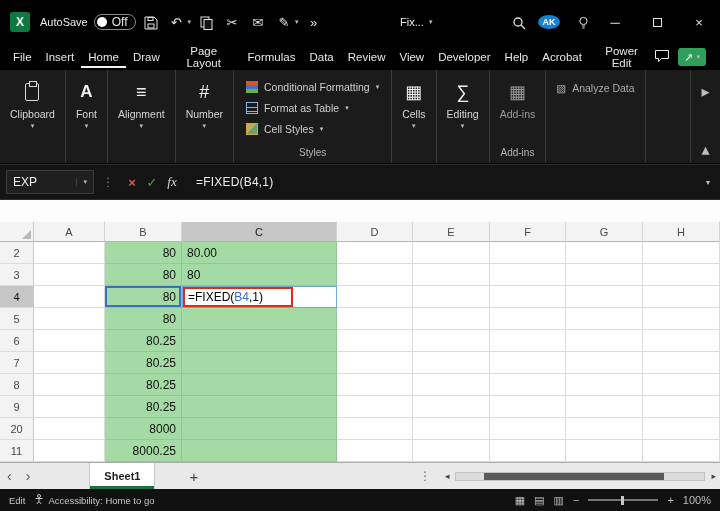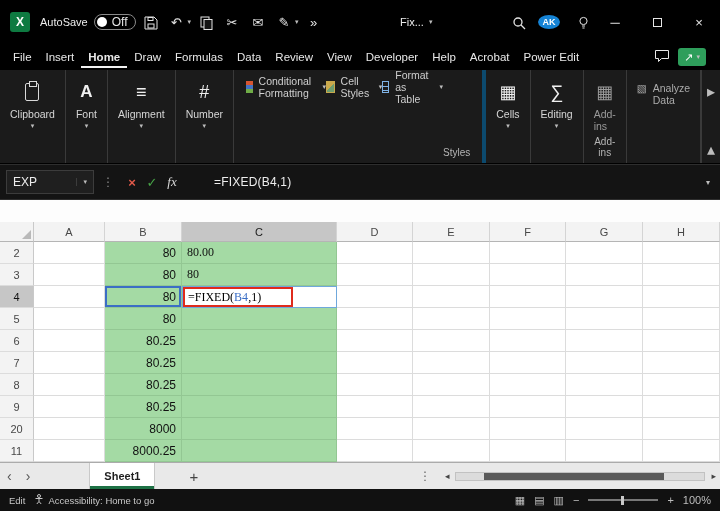--- a/index.html
+++ b/index.html
@@ -26,38 +26,38 @@
     color:#fff; font-size:9px; font-weight:bold; display:flex; align-items:center;
     justify-content:center; margin:0 8px; }
   .winbtn { width:42px; height:44px; display:flex; align-items:center; justify-content:center;
     color:#E6E6E6; font-size:13px; }
   .maxbox { width:9px; height:9px; border:1px solid #E6E6E6; display:inline-block; }
 
   
   .menubar { height:26px; background:#000; display:flex; align-items:center;
     color:#E8E8E8; font-size:11.5px; padding:0 6px;text-align:center; }
   .menu-item { padding:5px 7px; cursor:default; }
-  .menu-item.active { font-weight:bold; box-shadow: inset 0 -2px #F2F2F2; }
+  .menu-item.active { font-weight:normal; box-shadow: inset 0 -2px #F2F2F2; }
   .menubar-right { margin-left:auto; display:flex; align-items:center; gap:8px; padding-right:8px; }
   .share-btn { background:var(--share-green,#2E9E5B); border-radius:3px; height:18px;
     display:flex; align-items:center; padding:0 6px; gap:3px; color:#fff; font-size:11px; }
 
   
   .ribbon { height:94px; background:#1B1B1B; display:flex; color:#D6D6D6; position:relative;
     border-bottom:1px solid #000; }
   .rgroup { display:flex; flex-direction:column; align-items:center; padding:8px 10px 2px;
     border-right:1px solid #3A3A3A; }
   .bigbtn { display:flex; flex-direction:column; align-items:center; gap:2px; font-size:10.5px; }
   .bigicon { height:28px; display:flex; align-items:center; justify-content:center;
     color:#EFEFEF; font-size:18px; }
   .clip-shape { width:14px; height:18px; border:1px solid #D9D9D9; border-radius:2px; position:relative; }
   .clip-shape:before { content:""; position:absolute; left:3px; top:-3px; width:6px; height:4px;
     border:1px solid #D9D9D9; background:#1B1B1B; }
-  .styles-group { padding:6px 12px 2px; border-right:4px solid #0c4a6e; display:flex;
-    flex-direction:row; }
+  .styles-group { padding:6px 12px 2px; border-right:1px solid #0c4a6e; display:flex;
+    flex-direction:column; }
   .srow { display:flex; align-items:center; gap:6px; height:21px; font-size:10.5px; color:#CFCFCF; }
   .sicon { width:12px; height:12px; display:inline-block; }
   .cf-icon { background:linear-gradient(180deg,#D65532 0 33%,#4472C4 33% 66%,#70AD47 66% 100%); }
   .ft-icon { border:1px solid #7FB2E5;
     background:
       linear-gradient(#7FB2E5,#7FB2E5) 0 4px/12px 1px no-repeat,
       linear-gradient(#7FB2E5,#7FB2E5) 0 8px/12px 1px no-repeat; }
   .cs-icon { border:1px solid #C9A94C; background:linear-gradient(135deg,#C9A94C 0 50%,#6E9E6E 50% 100%); }
   .glabel { margin-top:auto; padding:2px 0 3px; font-size:10px; color:#B5B5B5; text-align:center; }
   .dim { color:#9A9A9A; }
@@ -71,21 +71,21 @@
   .fbar { height:36px; background:#141414; border-top:1px solid #2E2E2E; border-bottom:1px solid #2E2E2E;
     display:flex; align-items:center; color:#EDEDED; font-size:12px; }
   .namebox { width:88px; height:24px; margin-left:6px; border:1px solid #3C3C3C; background:#1F1F1F;
     display:flex; align-items:center; padding:0 6px; }
   .nb-chev { margin-left:auto; border-left:1px solid #3C3C3C; padding-left:6px; font-size:7px; color:#BDBDBD; }
   .fdots { color:#8A8A8A; margin:0 8px; font-size:12px; }
   .fbtn { width:20px; text-align:center; font-size:13px; }
   .fcancel { color:#E25A4A; font-weight:bold; }
   .fenter { color:#47A447; }
   .fxbtn { font-style:italic; font-family:"Liberation Serif", serif; color:#D9D9D9; }
-  .fformula { margin-left:32px; letter-spacing:0.2px; }
+  .fformula { margin-left:14px; letter-spacing:0.2px; }
   .fbar-chev { margin-left:auto; margin-right:10px; font-size:8px; color:#BDBDBD; }
 
   .gapstrip { height:22px; background:#FDFDFD; }
 
   
   .gridhead { display:flex; height:20px; background:#F3F3F3; font-size:11px; color:#474747; }
   .corner { width:34px; border-right:1px solid #C9C9C9; border-bottom:1px solid #B5B5B5; position:relative; background:#F3F3F3; }
   .corner:after { content:""; position:absolute; right:2px; bottom:2px; border-left:9px solid transparent;
     border-bottom:9px solid #B9B9B9; }
   .ch { display:flex; align-items:center; justify-content:center; border-right:1px solid #D4D4D4;
@@ -94,21 +94,21 @@
   .wA{width:71px;} .wB{width:77px;} .wC{width:155px;} .wD{width:76px;}
   .wE{width:77px;} .wF{width:76px;} .wG{width:77px;} .wH{flex:1;}
   .grow { display:flex; height:22px; background:#fff; font-size:12px; color:#111; }
   .rh { width:34px; background:#F3F3F3; border-right:1px solid #C9C9C9; border-bottom:1px solid #DCDCDC;
     display:flex; align-items:center; justify-content:center; font-size:11px; color:#474747; }
   .rh.sel { background:var(--header-select,#C6C6C6); color:#111; }
   .cell { border-right:1px solid #DCDCDC; border-bottom:1px solid #DCDCDC; display:flex;
     align-items:center; padding:0 5px; overflow:hidden; white-space:nowrap; }
   .green { background:var(--green-fill,#A4DAA4); border-right-color:#93C793; border-bottom-color:#93C793; }
   .num { justify-content:flex-end; }
-  .txt { justify-content:flex-start;font-family:Liberation Serif, serif; }
+  .txt { justify-content:flex-start; }
   .refcell { box-shadow: inset 0 0 0 2px var(--ref-blue,#3B6EC5); }
   .editcell { background:#fff; border:1px solid #6FA8DC; padding:0; }
   .redbox { height:20px; width:110px; border:2px solid var(--annotation-red,#DF2B1C); background:#fff;
     display:flex; align-items:center; padding:0 3px; font-size:12px; color:#000; }
   .refblue { color:var(--ref-blue,#3B6EC5); }
 
   
   .sheetbar { height:27px; background:#E9E9E9; border-top:1px solid #ABABAB; display:flex;
     align-items:center; color:#3A3A3A; font-size:12px; }
   .snav { padding:0 7px; font-size:14px; color:#555; }
@@ -188,20 +188,21 @@
         <span class="maxbox"></span>
       </span>
     <span class="winbtn">×</span>
   </div>
 
   <div class="menubar">
     <span class="menu-item">File</span>
     <span class="menu-item">Insert</span>
     <span class="menu-item active">Home</span>
     <span class="menu-item">Draw</span>
+    <span class="menu-item">Page Layout</span>
     <span class="menu-item">Formulas</span>
     <span class="menu-item">Data</span>
     <span class="menu-item">Review</span>
     <span class="menu-item">View</span>
     <span class="menu-item">Developer</span>
     <span class="menu-item">Help</span>
     <span class="menu-item">Acrobat</span>
     <span class="menu-item">Power Edit</span>
     <span class="menubar-right">
       <span>
@@ -247,27 +248,27 @@
         <span class="chev">▾</span>
       </div>
     </div>
     <div class="styles-group">
       <div class="srow">
         <span class="sicon cf-icon"></span>
         <span>Conditional Formatting</span>
         <span class="chev">▾</span>
       </div>
       <div class="srow">
+        <span class="sicon ft-icon"></span>
+        <span>Format as Table</span>
+        <span class="chev">▾</span>
+      </div>
+      <div class="srow">
         <span class="sicon cs-icon"></span>
         <span>Cell Styles</span>
-        <span class="chev">▾</span>
-      </div>
-      <div class="srow">
-        <span class="sicon ft-icon"></span>
-        <span>Format as Table</span>
         <span class="chev">▾</span>
       </div>
       <div class="glabel">Styles</div>
     </div>
     <div class="rgroup">
       <div class="bigbtn">
         <span class="bigicon">▦</span>
         <span>Cells</span>
         <span class="chev">▾</span>
       </div>

